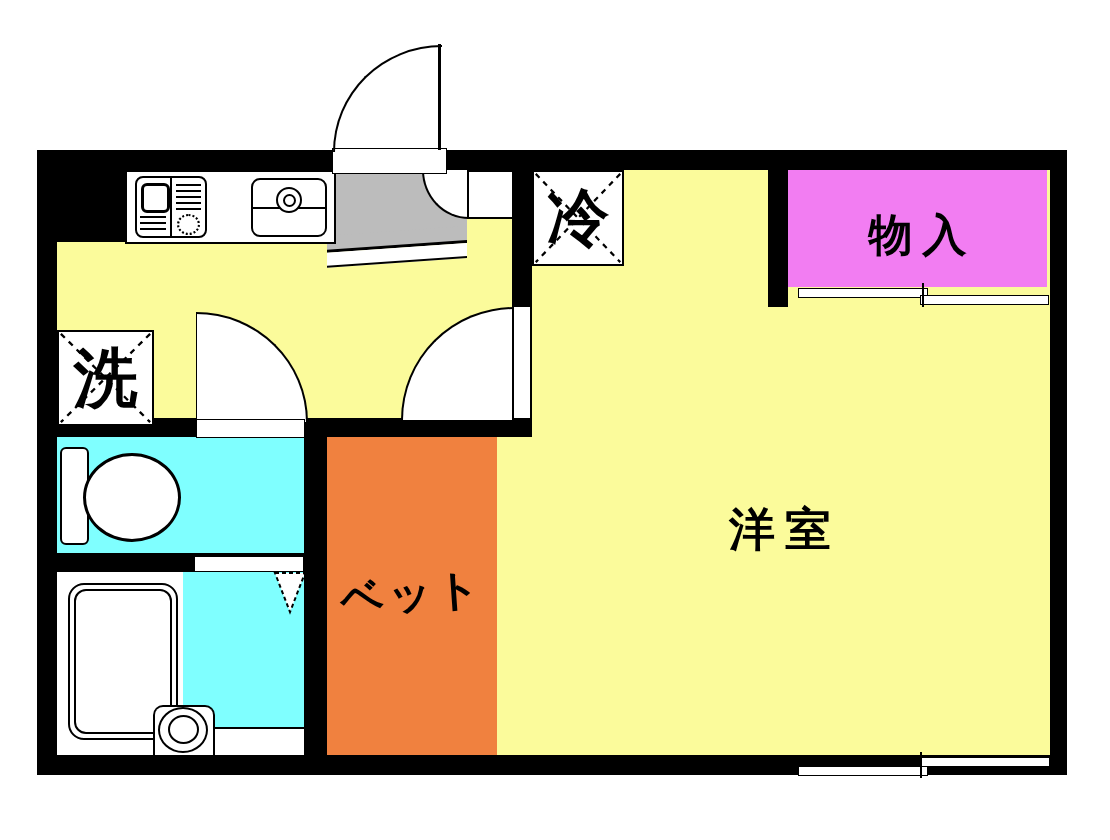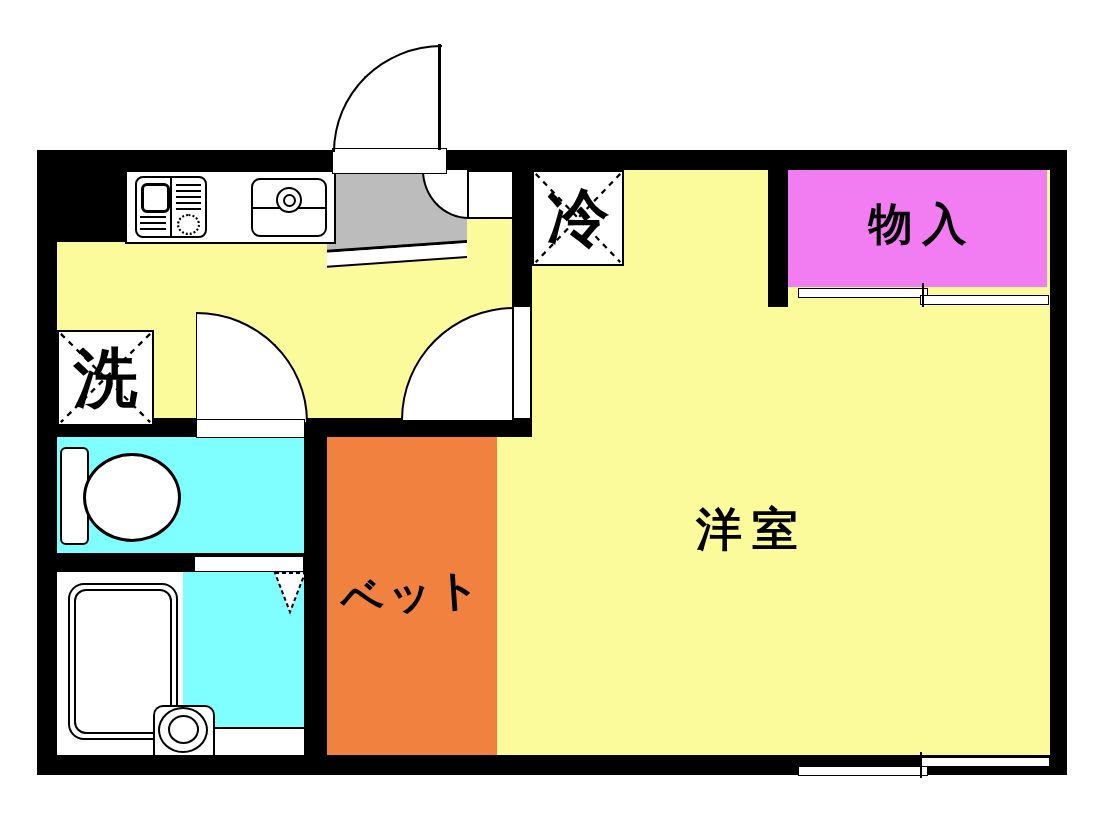--- a/index.html
+++ b/index.html
@@ -113,17 +113,17 @@
   </div>
 
   <div class="abs xbox" style="left:57px;top:330px;width:93px;height:92px;">
     <svg viewBox="0 0 100 100" preserveAspectRatio="none">
       <line x1="2" y1="2" x2="98" y2="98" stroke="#000" stroke-width="2.5" stroke-dasharray="6 6"></line>
       <line x1="98" y1="2" x2="2" y2="98" stroke="#000" stroke-width="2.5" stroke-dasharray="6 6"></line>
     </svg>
     <div class="label" style="font-size:64px;">洗</div>
   </div>
 
-  <div class="abs label" style="left:788px;top:166px;width:259px;height:117px;font-size:44px;letter-spacing:10px;text-indent:10px;">物入</div>
-  <div class="abs label" style="left:652px;top:500px;width:190px;height:60px;font-size:46px;letter-spacing:10px;text-indent:10px;">洋室</div>
+  <div class="abs label" style="left:788px;top:177px;width:259px;height:117px;font-size:44px;letter-spacing:10px;text-indent:10px;">物入</div>
+  <div class="abs label" style="left:685px;top:500px;width:190px;height:60px;font-size:46px;letter-spacing:10px;text-indent:10px;">洋室</div>
   <div class="abs label" style="left:322px;top:562px;width:180px;height:64px;font-size:43px;letter-spacing:4px;transform:rotate(-4deg);">ベット</div>
 
 </div>
 
 </body></html>

